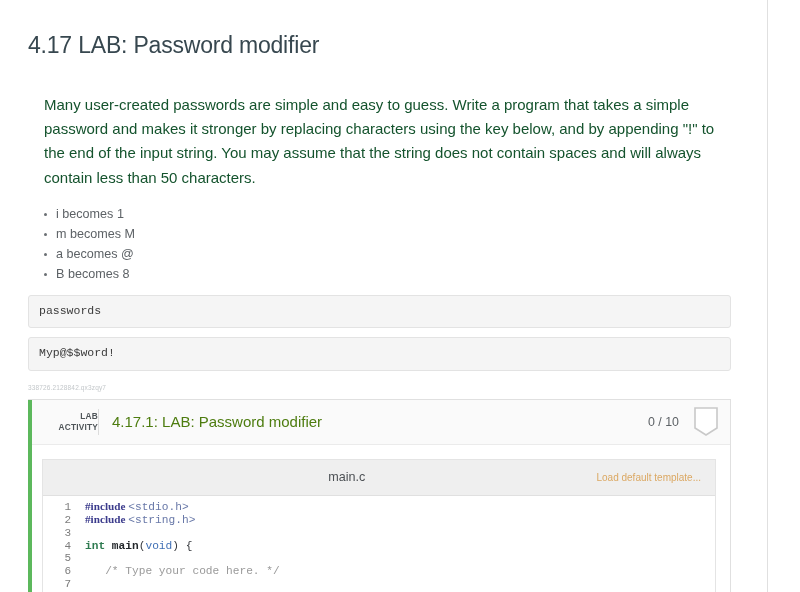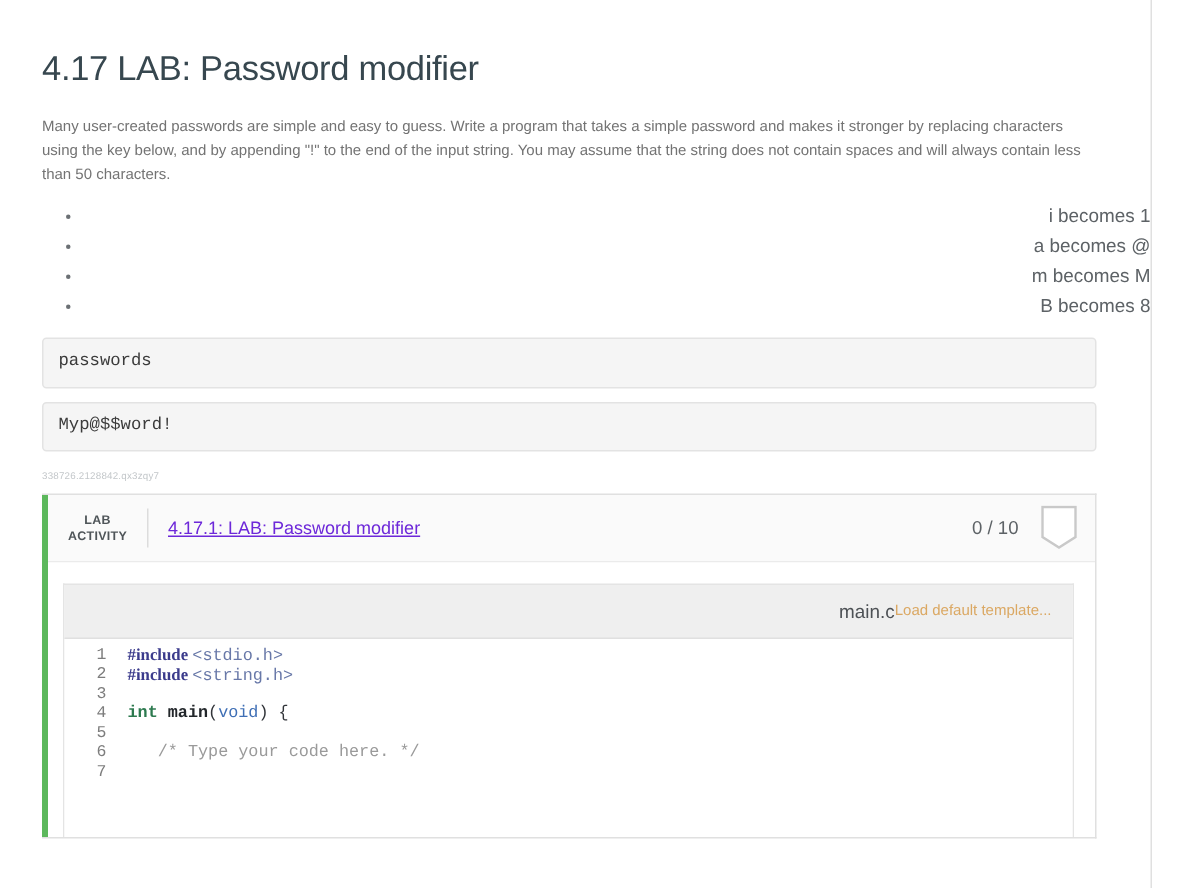--- a/index.html
+++ b/index.html
@@ -47,33 +47,32 @@
     padding: 14px 0 0 28px;
     font-size: 23px;
     font-weight: 400;
     color: #37474f;
     letter-spacing: -0.2px;
     line-height: 1.3;
   }
 
   
   .intro {
-    margin: 0;
+    margin: 16px;
     padding: 16px 36px 0 28px;
-    font-size: 10px;
+    font-size: 15px;
     line-height: 1.62;
-    color: #737373;
+    color: #14532d;
   }
 
   
   ul.key-list {
     margin: 11px 0 0 0;
     padding: 0 0 0 56px;
     list-style: none;
-    text-align: right;
   }
   ul.key-list li {
     position: relative;
     font-size: 12.6px;
     line-height: 1.35;
     color: #5d6266;
     padding: 0 0 3px 0;
   }
   ul.key-list li::before {
     content: "";
@@ -140,40 +139,39 @@
     display: flex;
     align-items: center;
     height: 45px;
     background: #fafafa;
     border-bottom: 1px solid #ebebeb;
     padding-left: 4px;
   }
   .lab-badge {
     width: 66px;
     flex: 0 0 66px;
-    text-align: center;
+    text-align: right;
     font-size: 8.3px;
     font-weight: bold;
     color: #4f5559;
     line-height: 1.3;
     letter-spacing: 0.2px;
   }
   .lab-divider {
     width: 1px;
     align-self: stretch;
     margin: 9px 0;
     background: #dcdcdc;
     flex: 0 0 1px;
   }
   .lab-title {
     flex: 1 1 auto;
     padding-left: 13px;
-    font-size: 12px;
-    color: #6d28d9;
-    text-decoration: underline;
+    font-size: 15px;
+    color: #4d7c0f;
   }
   .lab-score {
     font-size: 12.4px;
     color: #5d6266;
     padding-right: 14px;
     white-space: nowrap;
     margin-left: 36px;
   }
   .lab-shield {
     flex: 0 0 26px;
@@ -195,21 +193,21 @@
   .editor-header {
     display: flex;
     align-items: center;
     height: 36px;
     background: #efefef;
     border-bottom: 1px solid #e0e0e0;
     position: relative;
   }
   .filename {
     flex: 1 1 auto;
-    text-align: right;
+    text-align: center;
     font-size: 12.6px;
     color: #4d5155;
     padding-left: 54px;
   }
   .load-template {
     flex: 0 0 auto;
     font-size: 10px;
     color: #dba863;
     padding-right: 14px;
     white-space: nowrap;
@@ -264,22 +262,22 @@
 <div class="page">
 
   <div class="content">
 
     <h1 class="page-title">4.17 LAB: Password modifier</h1>
 
     <p class="intro">Many user-created passwords are simple and easy to guess. Write a program that takes a simple password and makes it stronger by replacing characters using the key below, and by appending "!" to the end of the input string. You may assume that the string does not contain spaces and will always contain less than 50 characters.</p>
 
     <ul class="key-list">
       <li>i becomes 1</li>
+      <li>m becomes M</li>
       <li>a becomes @</li>
-      <li>m becomes M</li>
       <li>B becomes 8</li>
     </ul>
 
 
     <div class="sample-box">passwords</div>
 
 
     <div class="sample-box">Myp@$$word!</div>
 
     <p class="activity-id">338726.2128842.qx3zqy7</p>

